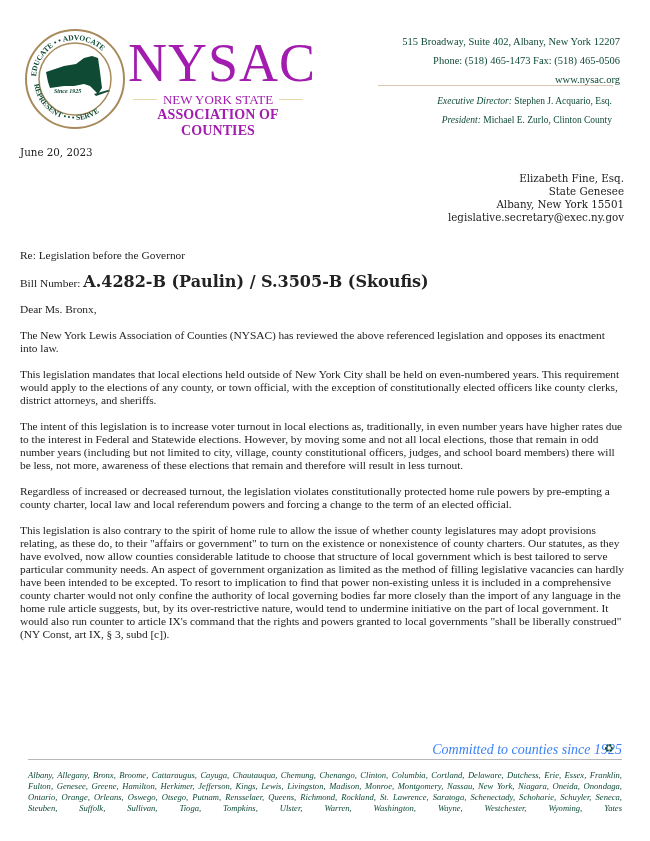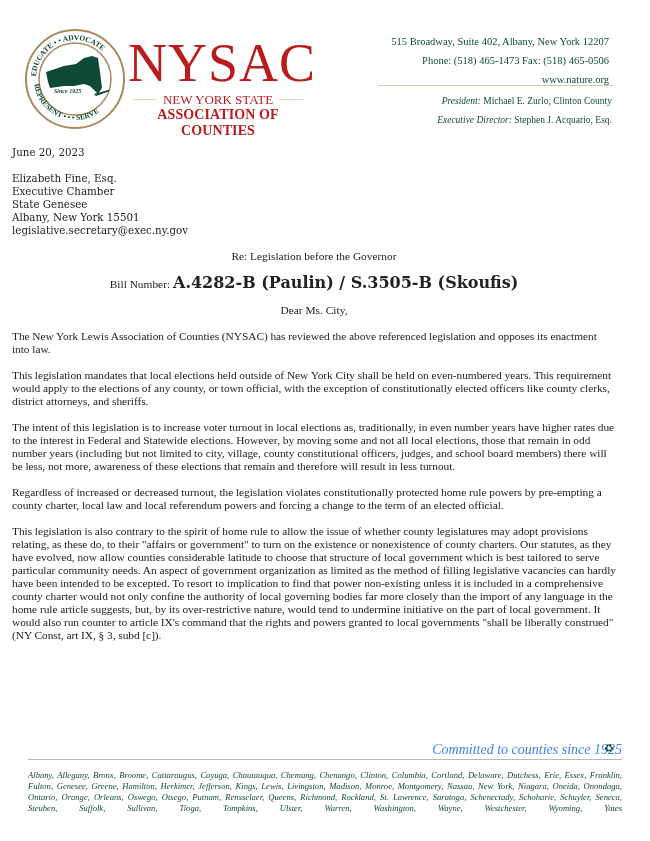--- a/index.html
+++ b/index.html
@@ -1,36 +1,36 @@
 <!DOCTYPE html>
 <html><head>
   <meta charset="utf-8">
   <style>
     html, body { margin: 0; padding: 0; background: #ffffff; }
     body { width: 650px; height: 841px; position: relative; overflow: hidden;
       font-family: "Liberation Serif", "DejaVu Serif", serif; color: #1a1a1a; }
 
     .letterhead { position: absolute; left: 0; top: 0; width: 650px; height: 135px; }
     .seal { position: absolute; left: 24px; top: 28px; width: 102px; height: 102px; }
-    .brand { position: absolute; left: 128px; top: 38px; width: 180px; text-align: center; color: #b91c1c; }
+    .brand { position: absolute; left: 128px; top: 38px; width: 180px; text-align: center; color: #a21caf; }
     .brand-name { font-family: "Liberation Serif", serif; font-size: 54px; line-height: 50px; letter-spacing: 1px; }
     .brand-sub1 { font-size: 13px; line-height: 15px; margin-top: 4px; display: flex; align-items: center; justify-content: center; gap: 6px; }
     .brand-sub1 .rule { width: 24px; height: 1px; background: #e8d9a6; display: inline-block; }
     .brand-sub2 { font-size: 14px; line-height: 16px; letter-spacing: 0.1px; font-weight: bold; }
 
-    .contact { position: absolute; right: 41px; top: 32px; text-align: right; color: #0f4a34; font-size: 10.5px; line-height: 19px; }
+    .contact { position: absolute; right: 30px; top: 32px; text-align: right; color: #0f4a34; font-size: 10.5px; line-height: 19px; }
     .contact-divider { position: absolute; left: 378px; top: 85px; width: 235px; height: 1px; background: #d9c7b0; }
     .officers { position: absolute; right: 38px; top: 92px; text-align: right; color: #0f4a34; font-size: 9.5px; line-height: 19px; }
     .officers i { font-style: italic; }
 
-    .letter { position: absolute; left: 12px; top: 146px; width: 604px; font-family: "DejaVu Serif", "Liberation Serif", serif; font-size: 10.3px; line-height: 13px; color: #222; }
+    .letter { position: absolute; left: 20px; top: 146px; width: 604px; font-family: "DejaVu Serif", "Liberation Serif", serif; font-size: 10.3px; line-height: 13px; color: #222; }
     .letter p { margin: 0 0 13px 0; }
     .letter .addr p { margin: 0; }
     .letter .body p { font-family: "Liberation Serif", serif; font-size: 11.4px; line-height: 13px; letter-spacing: -0.05px; }
-    .letter .meta { font-family: "Liberation Serif", serif; font-size: 11.4px; text-align: center; }
+    .letter .meta { font-family: "Liberation Serif", serif; font-size: 11.4px; }
     .letter b { font-family: "DejaVu Serif", serif; font-weight: bold; font-size: 16px; }
 
     .footer { position: absolute; left: 28px; top: 742px; width: 594px; }
     .tagline { color: #3b82f6; font-style: italic; font-size: 14px; line-height: 16px; font-family: "Liberation Serif", serif; text-align: right; }
     .footer-rule { height: 1px; background: #b8b8b8; margin-top: 1px; }
     .recycle { position: absolute; right: 6px; top: 0px; width: 12px; height: 12px; color: #0f4a34; font-size: 11px; line-height: 12px; }
     .counties { color: #0f4a34; font-style: italic; font-size: 8.6px; line-height: 11px; text-align: justify; text-align-last: justify; margin-top: 10px; font-family: "Liberation Serif", serif; }
   </style>
 </head>
 <body>
@@ -60,41 +60,40 @@
       <span class="rule"></span>
       <span>NEW YORK STATE</span>
       <span class="rule"></span>
     </div>
     <div class="brand-sub2">ASSOCIATION OF COUNTIES</div>
   </div>
 
   <div class="contact">
     <div>515 Broadway, Suite 402, Albany, New York 12207</div>
     <div>Phone: (518) 465-1473  Fax: (518) 465-0506</div>
-    <div>www.nature.org</div>
+    <div>www.nysac.org</div>
   </div>
   <div class="contact-divider"></div>
   <div class="officers">
+    <div><i>Executive Director:</i> <span>Stephen J. Acquario, Esq.</span></div>
     <div><i>President:</i> <span>Michael E. Zurlo, Clinton County</span></div>
-    <div><i>Executive Director:</i> <span>Stephen J. Acquario, Esq.</span></div>
   </div>
 </div>
 
 <div class="letter">
   <p>June 20, 2023</p>
-  <div class="addr" style="margin-bottom:13px;">
+  <div class="addr" style="margin-bottom:25px;text-align:right;">
     <p>Elizabeth Fine, Esq.</p>
-    <p>Executive Chamber</p>
     <p>State Genesee</p>
     <p>Albany, New York 15501</p>
     <p>legislative.secretary@exec.ny.gov</p>
   </div>
   <p class="meta">Re: Legislation before the Governor</p>
   <p class="meta"><span>Bill Number: </span><b>A.4282-B (Paulin) / S.3505-B (Skoufis)</b></p>
-  <p class="meta">Dear Ms. City,</p>
+  <p class="meta">Dear Ms. Bronx,</p>
   <div class="body">
     <p>The New York Lewis Association of Counties (NYSAC) has reviewed the above referenced legislation and opposes its enactment into law.</p>
     <p>This legislation mandates that local elections held outside of New York City shall be held on even-numbered years. This requirement would apply to the elections of any county, or town official, with the exception of constitutionally elected officers like county clerks, district attorneys, and sheriffs.</p>
     <p>The intent of this legislation is to increase voter turnout in local elections as, traditionally, in even number years have higher rates due to the interest in Federal and Statewide elections. However, by moving some and not all local elections, those that remain in odd number years (including but not limited to city, village, county constitutional officers, judges, and school board members) there will be less, not more, awareness of these elections that remain and therefore will result in less turnout.</p>
     <p>Regardless of increased or decreased turnout, the legislation violates constitutionally protected home rule powers by pre-empting a county charter, local law and local referendum powers and forcing a change to the term of an elected official.</p>
     <p>This legislation is also contrary to the spirit of home rule to allow the issue of whether county legislatures may adopt provisions relating, as these do, to their "affairs or government" to turn on the existence or nonexistence of county charters. Our statutes, as they have evolved, now allow counties considerable latitude to choose that structure of local government which is best tailored to serve particular community needs. An aspect of government organization as limited as the method of filling legislative vacancies can hardly have been intended to be excepted. To resort to implication to find that power non-existing unless it is included in a comprehensive county charter would not only confine the authority of local governing bodies far more closely than the import of any language in the home rule article suggests, but, by its over-restrictive nature, would tend to undermine initiative on the part of local government. It would also run counter to article IX's command that the rights and powers granted to local governments "shall be liberally construed" (NY Const, art IX, § 3, subd [c]).</p>
   </div>
 </div>
 
 <div class="footer">

